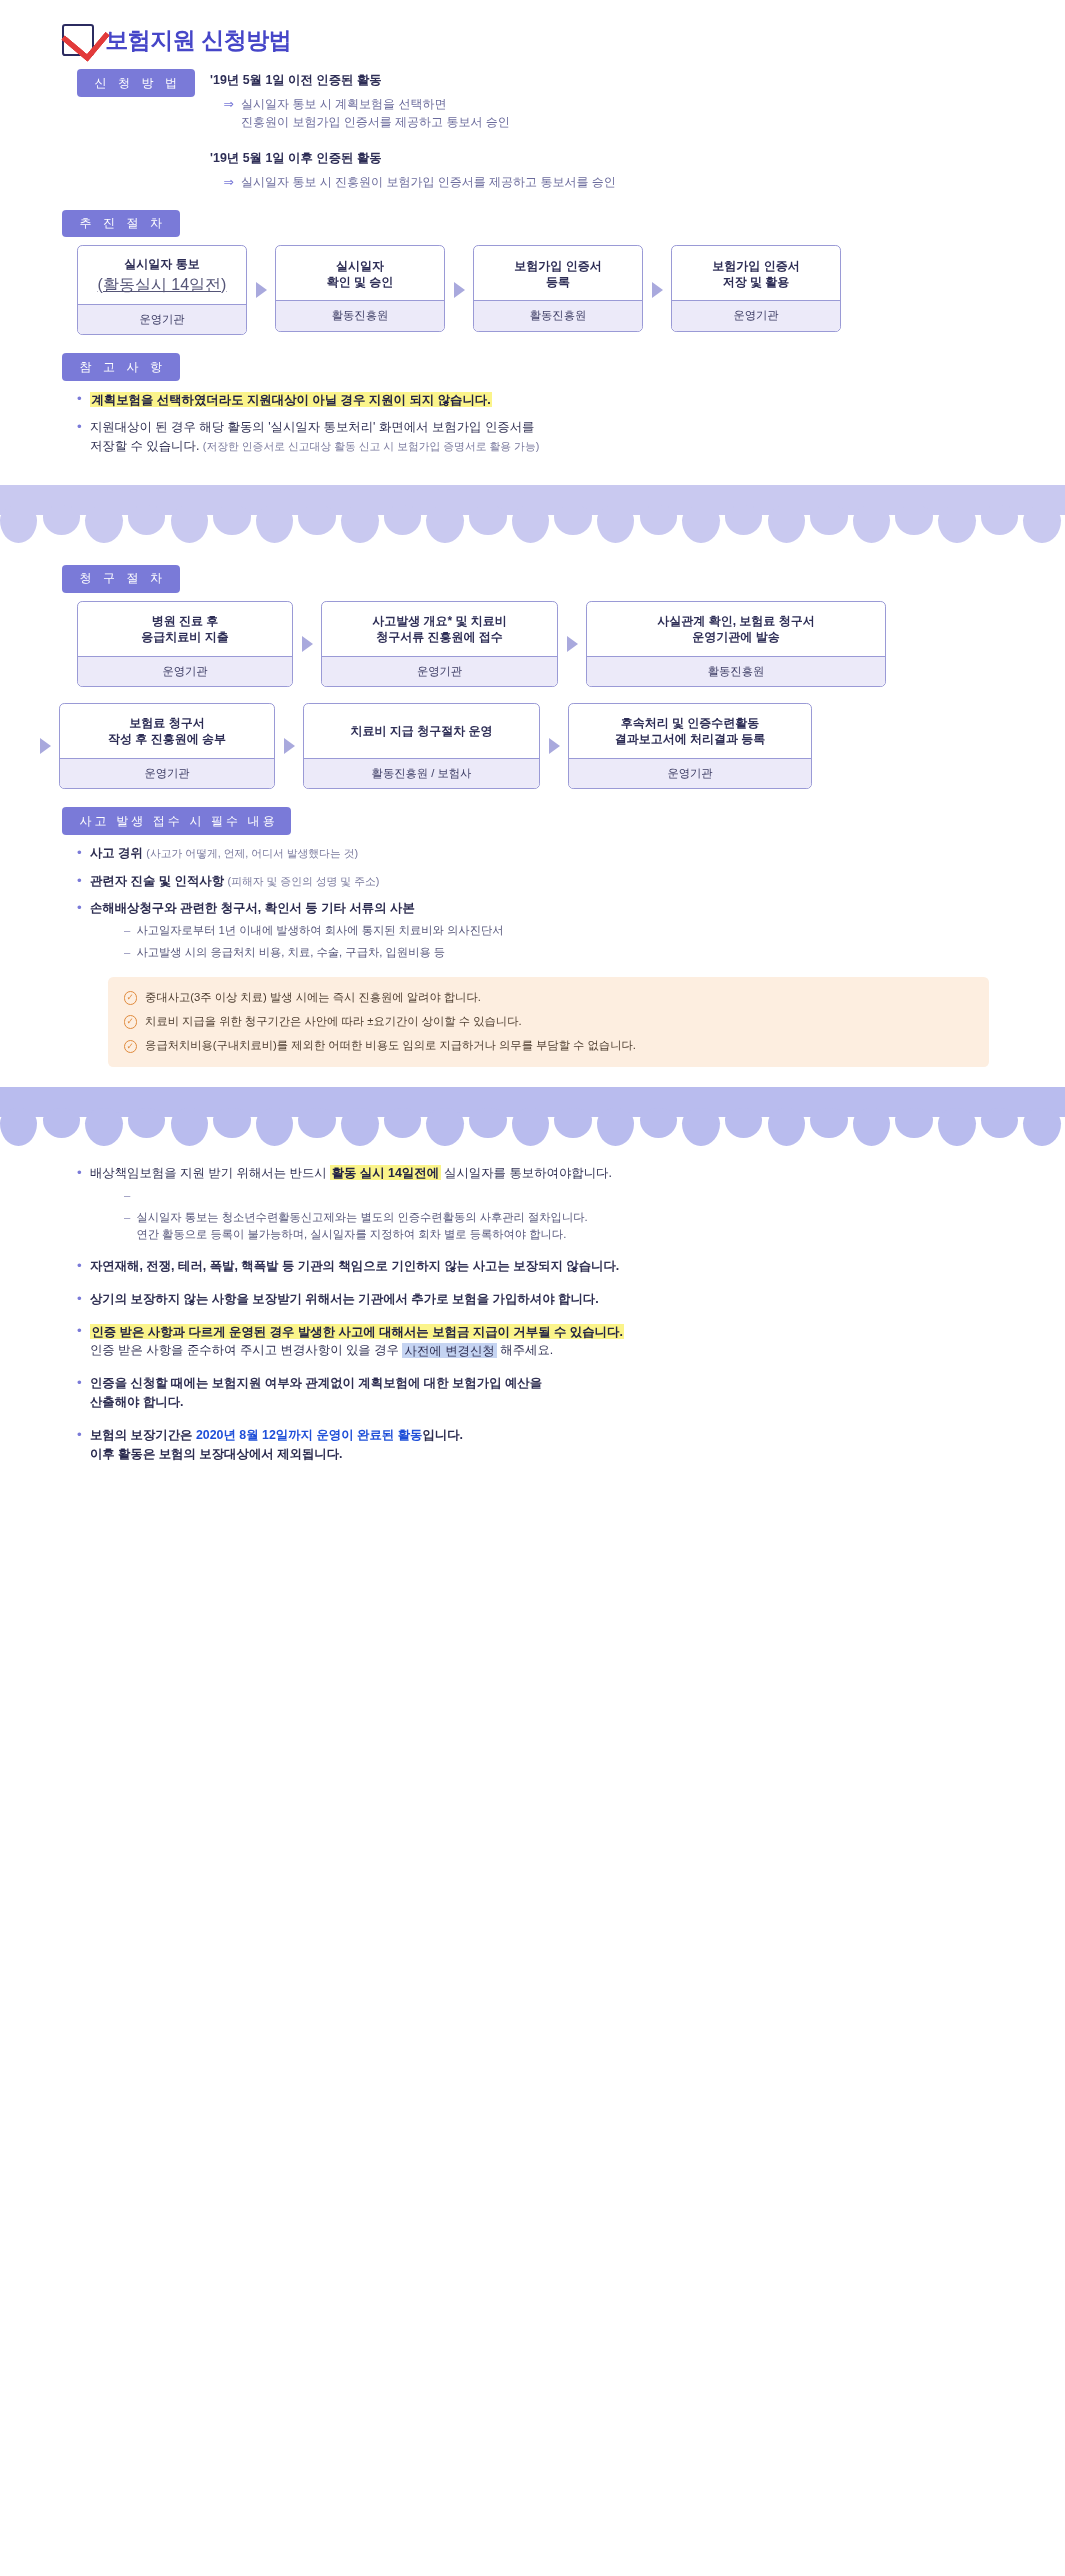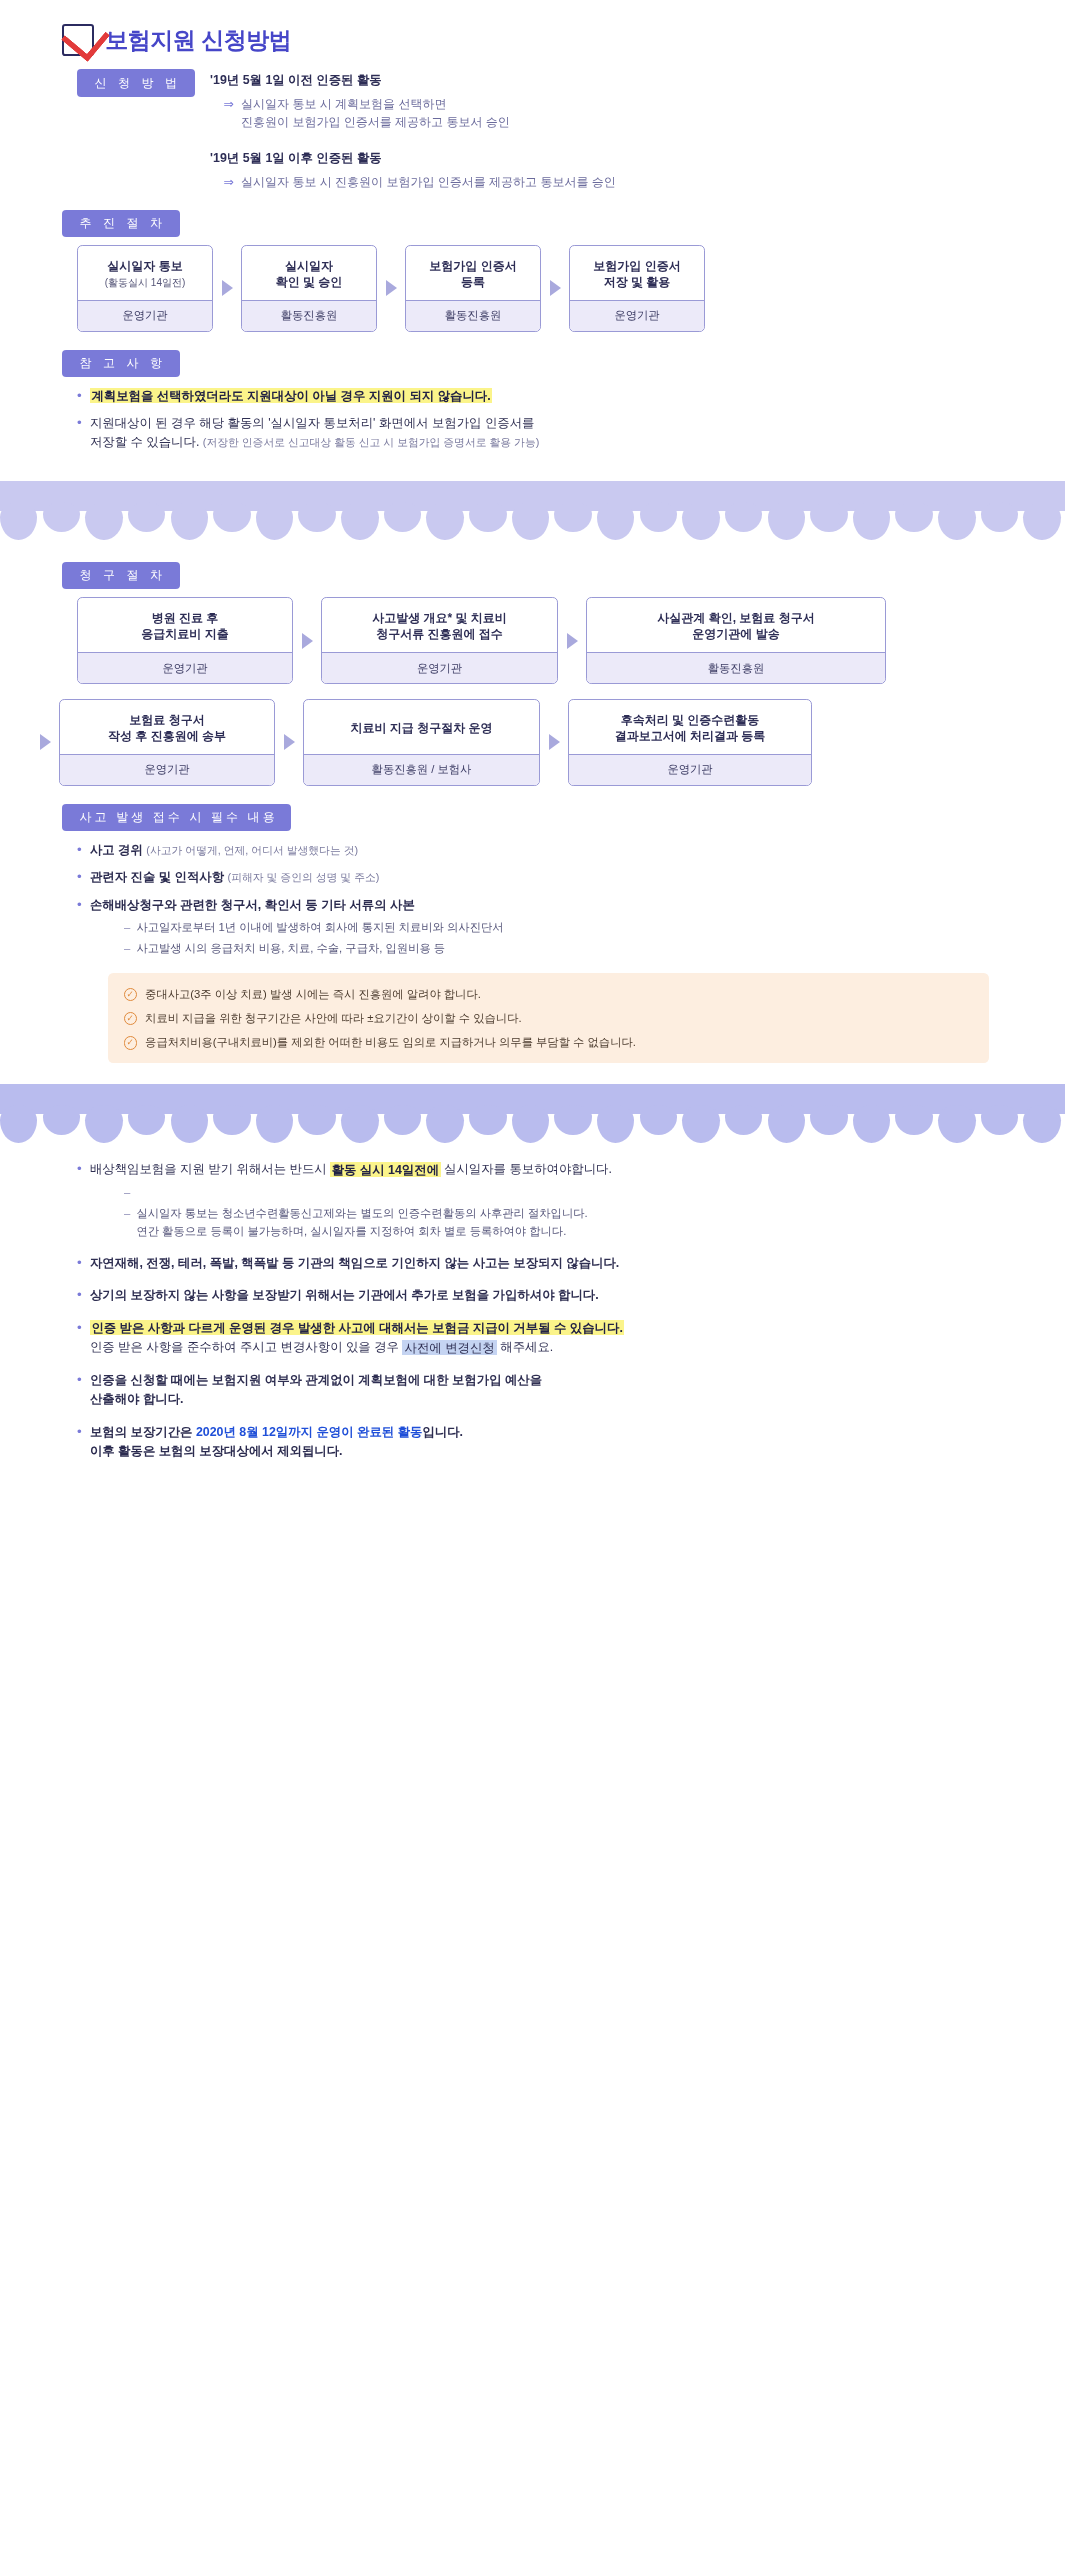--- a/index.html
+++ b/index.html
@@ -59,29 +59,29 @@
   .apply-row { display:flex; align-items:flex-start; gap:15.5px; margin-top:4.1px; }
   .apply-col { padding-top:3.1px; }
   .apply-head { font-size:12.4px; font-weight:bold; color:#2d2d55; margin-bottom:5.2px; }
   .arrow-line { display:flex; gap:7.2px; align-items:flex-start; margin:3.1px 0 0 13.4px; }
   .arrow-glyph { color:#7a7ad8; font-size:12.4px; line-height:1.5; }
   .arrow-text { font-size:12px; color:#6b6b9c; line-height:1.55; }
   .gap-lg { margin-top:18.5px; }
 
   
   .flow { display:flex; align-items:stretch; gap:0; padding-left:77px; padding-right:62px; margin-top:8.2px; flex-wrap:nowrap; }
-  .flow-item { width:136px; flex:0 0 auto; }
+  .flow-item { width:170px; flex:0 0 auto; }
   .flow-box {
     border:1px solid #9a9ad6; border-radius:5.2px; background:#ffffff; overflow:hidden;
   }
   .flow-top {
     padding:9.3px 5.2px 8.2px; text-align:center; font-size:12px; font-weight:bold; color:#2d2d55; line-height:1.35;
     min-height:54px; display:flex; flex-direction:column; justify-content:center; gap:2.1px;
   }
-  .flow-top .sub { font-size:10px; font-weight:normal; color:#555577; }
+  .flow-top .sub { font-size:16px; font-weight:normal; color:#555577;text-decoration:underline; }
   .flow-bot {
     background:#eceaf9; border-top:1px solid #9a9ad6; text-align:center;
     font-size:11.3px; color:#3b3b63; padding:7.2px 3.1px;
   }
   .flow-arrow {
     width:28px; flex:0 0 auto; display:flex; align-items:center; justify-content:center;
     color:#9a9ad6; font-size:17.5px;
   }
   .flow-arrow .tri {
     width:0; height:0; border-left:11.3px solid #a9a9dd; border-top:8.2px solid transparent; border-bottom:8.2px solid transparent;

